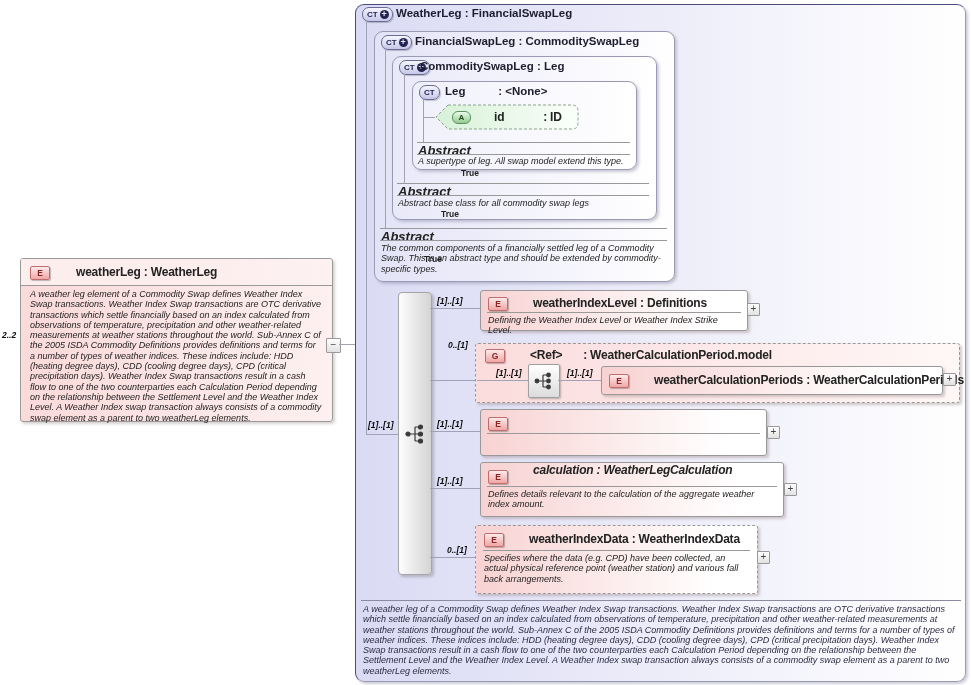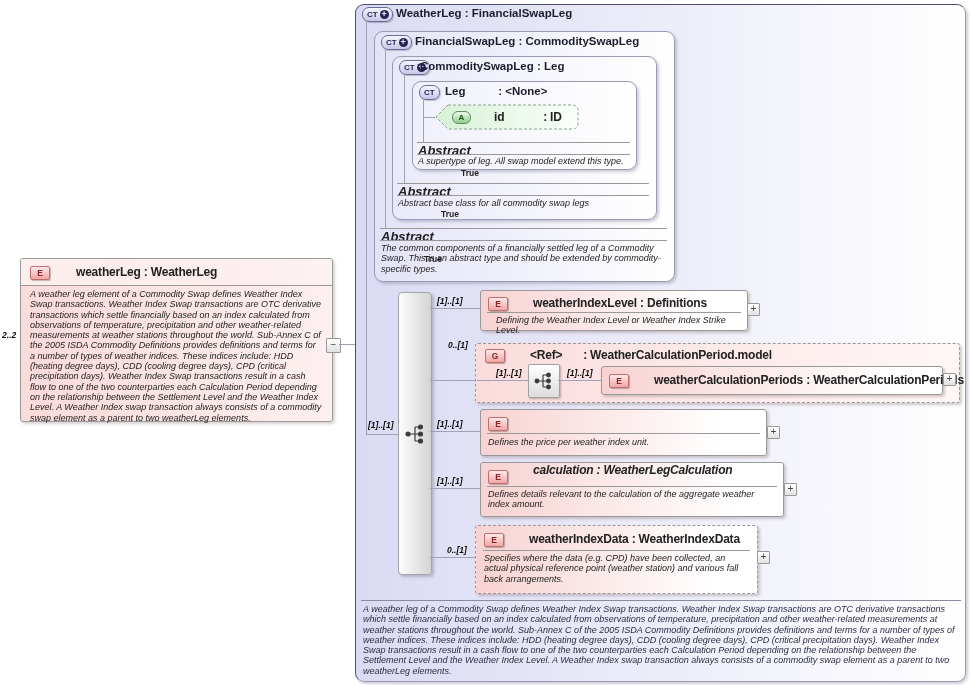--- a/index.html
+++ b/index.html
@@ -160,21 +160,21 @@
     </g>
   </svg>
   <span class="card" style="left:368px;top:420px;">[1]..[1]</span>
 
   <div class="hline" style="left:430px;top:308px;width:50px;"></div>
   <span class="card" style="left:437px;top:296px;">[1]..[1]</span>
   <div class="elbox" style="left:480px;top:290px;width:266px;height:39px;">
     <span class="badge-e" style="left:7px;top:6px;">E</span>
     <span class="el-title" style="left:31px;top:5px;"><span class="tname">weatherIndexLevel</span><span class="ttype">Definitions</span></span>
     <div class="sep" style="left:6px;top:21px;width:254px;"></div>
-    <div class="desc" style="left:7px;top:24px;width:256px;margin-left:8px;">Defining the Weather Index Level or Weather Index Strike Level.</div>
+    <div class="desc" style="left:7px;top:24px;width:256px;">Defining the Weather Index Level or Weather Index Strike Level.</div>
   </div>
   <div class="expand" style="left:747px;top:303px;">+</div>
 
   <div class="hline" style="left:430px;top:380px;width:45px;"></div>
   <span class="card" style="left:448px;top:340px;">0..[1]</span>
   <div class="elbox dashed groupbox" style="left:475px;top:343px;width:483px;height:58px;">
     <span class="badge-e" style="left:9px;top:5px;">G</span>
     <span class="el-title" style="left:33px;top:4px;"><span class="tname gap">&lt;Ref&gt;</span><span class="ttype">WeatherCalculationPeriod.model</span></span>
     <div class="hline" style="left:1px;top:36px;width:51px;"></div>
     <span class="card" style="left:20px;top:24px;">[1]..[1]</span>
@@ -196,21 +196,20 @@
       <span class="el-title" style="left:31px;top:6px;"><span class="tname">weatherCalculationPeriods</span><span class="ttype">WeatherCalculationPeriods</span></span>
     </div>
     <div class="expand" style="left:467px;top:29px;">+</div>
   </div>
 
   <div class="hline" style="left:430px;top:431px;width:50px;"></div>
   <span class="card" style="left:437px;top:419px;">[1]..[1]</span>
   <div class="elbox" style="left:480px;top:409px;width:285px;height:45px;">
     <span class="badge-e" style="left:7px;top:7px;">E</span>
     <div class="sep" style="left:6px;top:23px;width:273px;"></div>
-    <div class="desc" style="left:7px;top:27px;width:272px;">Defines the price per weather index unit.</div>
   </div>
   <div class="expand" style="left:767px;top:426px;">+</div>
 
   <div class="hline" style="left:430px;top:488px;width:50px;"></div>
   <span class="card" style="left:437px;top:476px;">[1]..[1]</span>
   <div class="elbox" style="left:480px;top:462px;width:302px;height:53px;">
     <span class="badge-e" style="left:7px;top:7px;">E</span>
     <span class="el-title" style="left:31px;top:0;font-style:italic;"><span class="tname">calculation</span><span class="ttype">WeatherLegCalculation</span></span>
     <div class="sep" style="left:6px;top:23px;width:290px;"></div>
     <div class="desc" style="left:7px;top:26px;width:290px;">Defines details relevant to the calculation of the aggregate weather index amount.</div>

